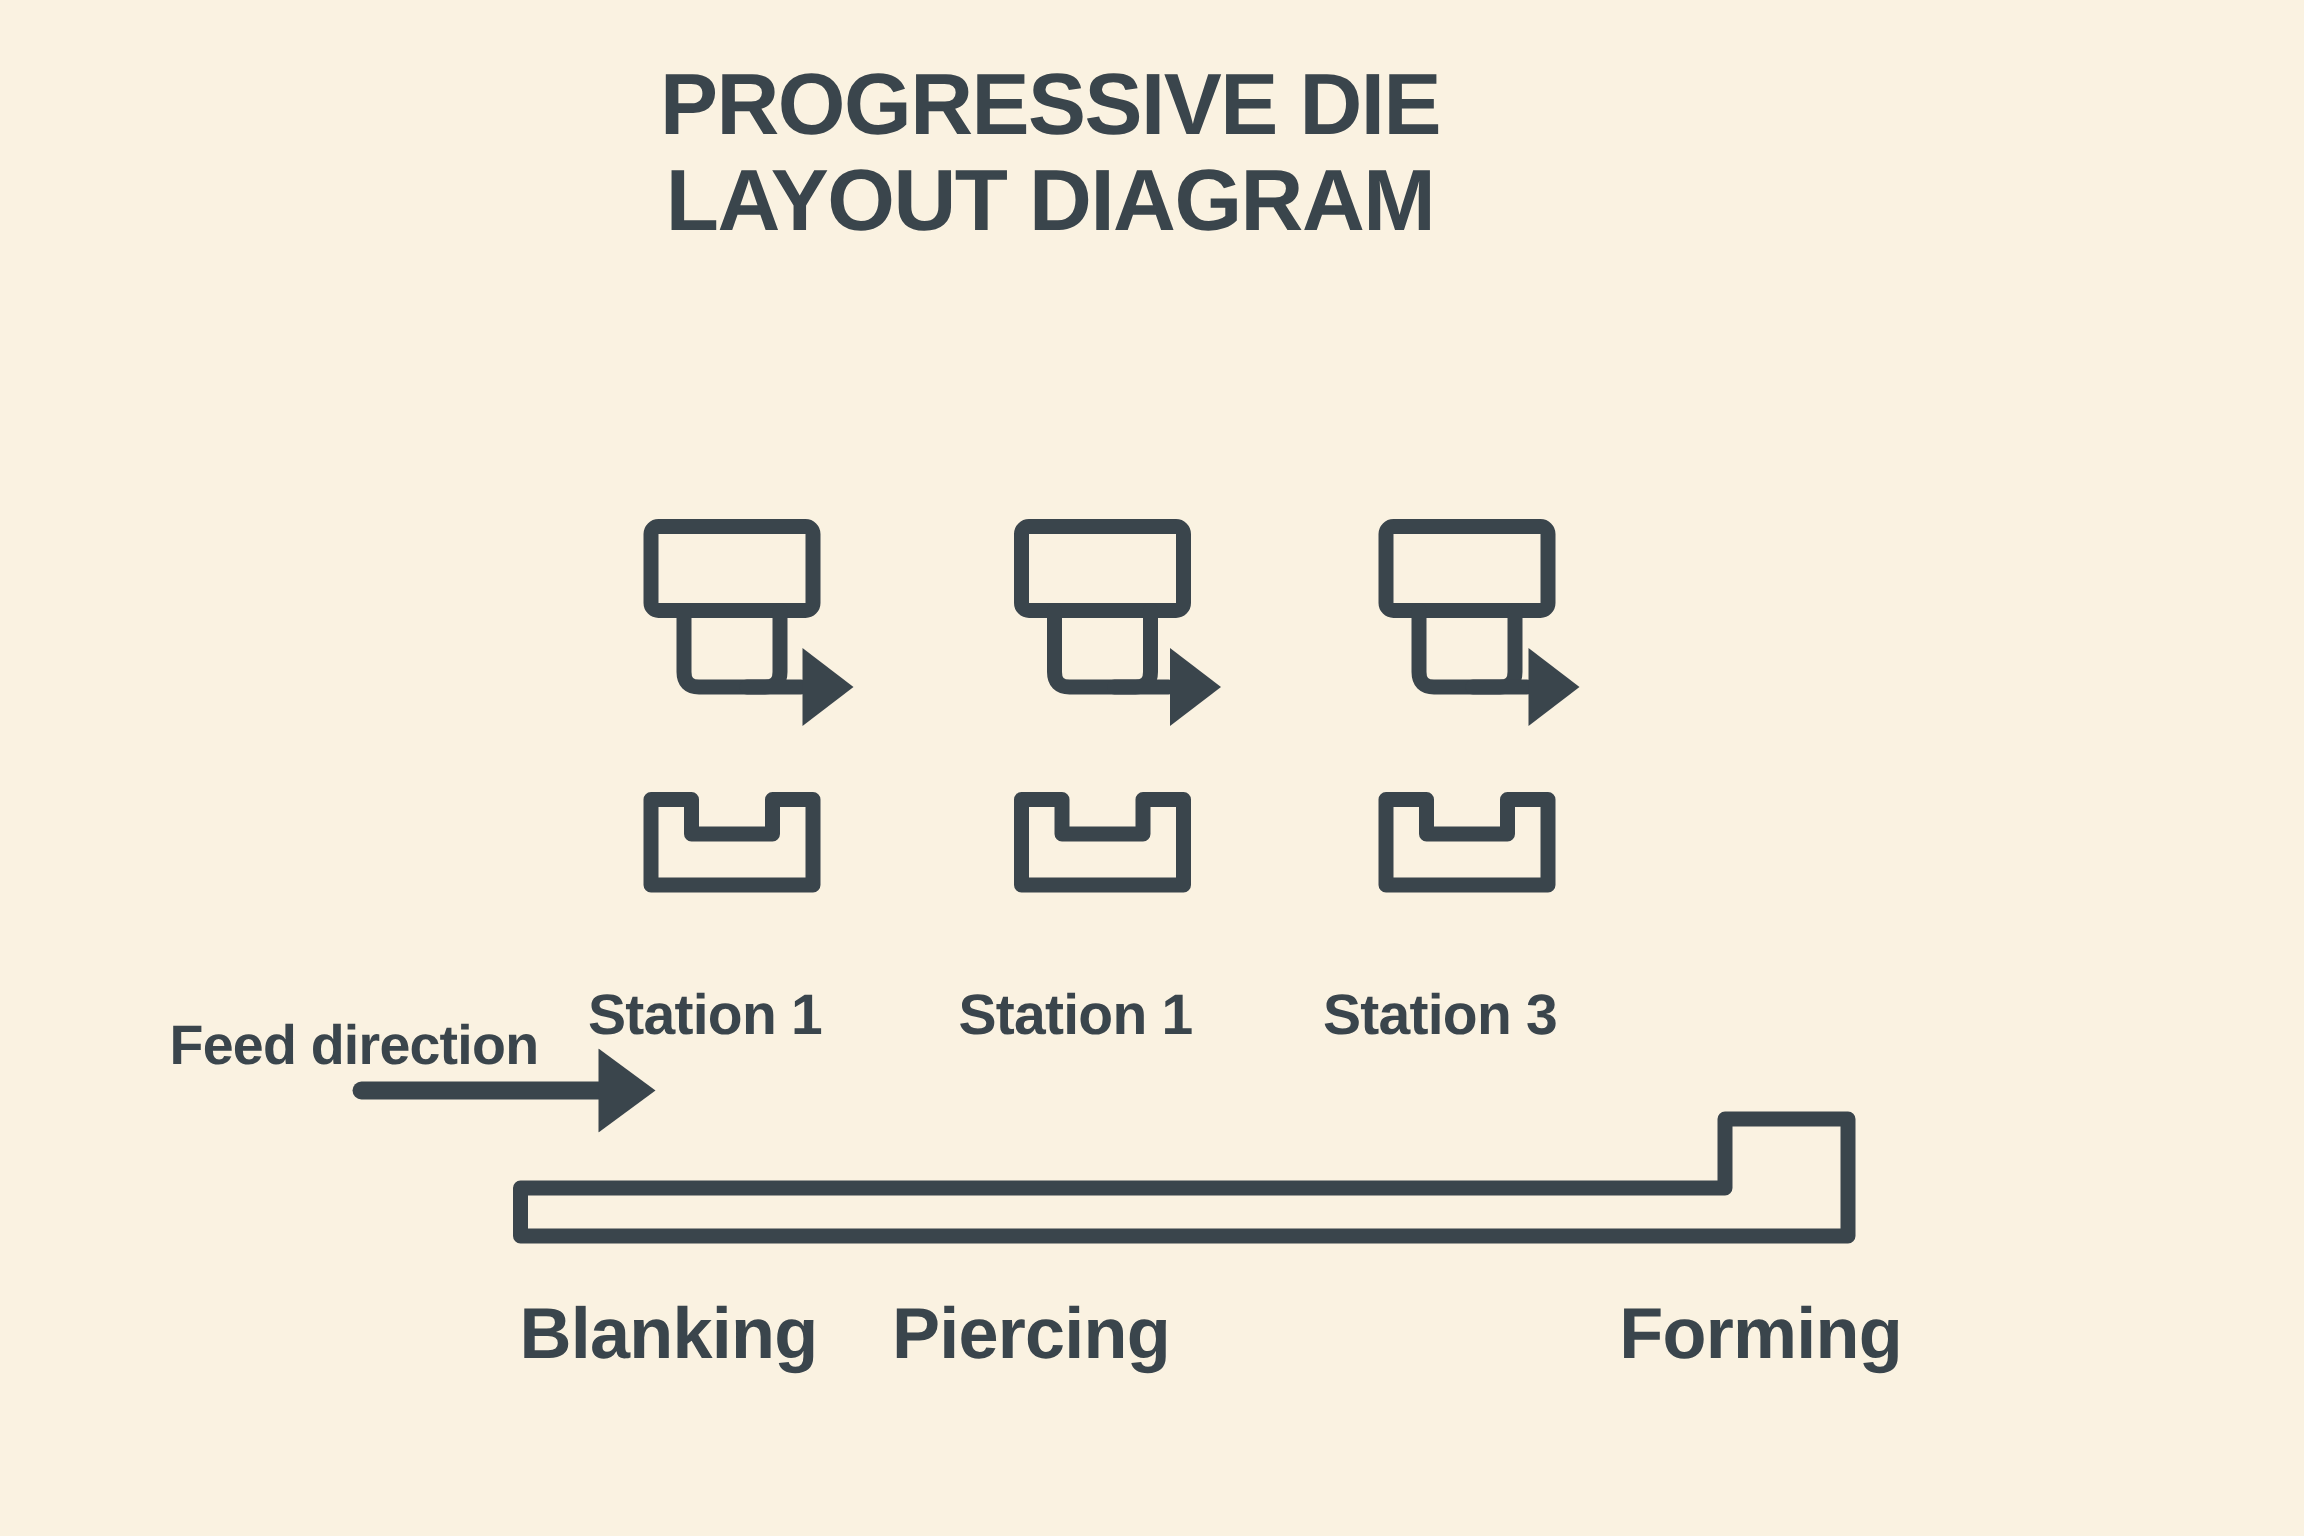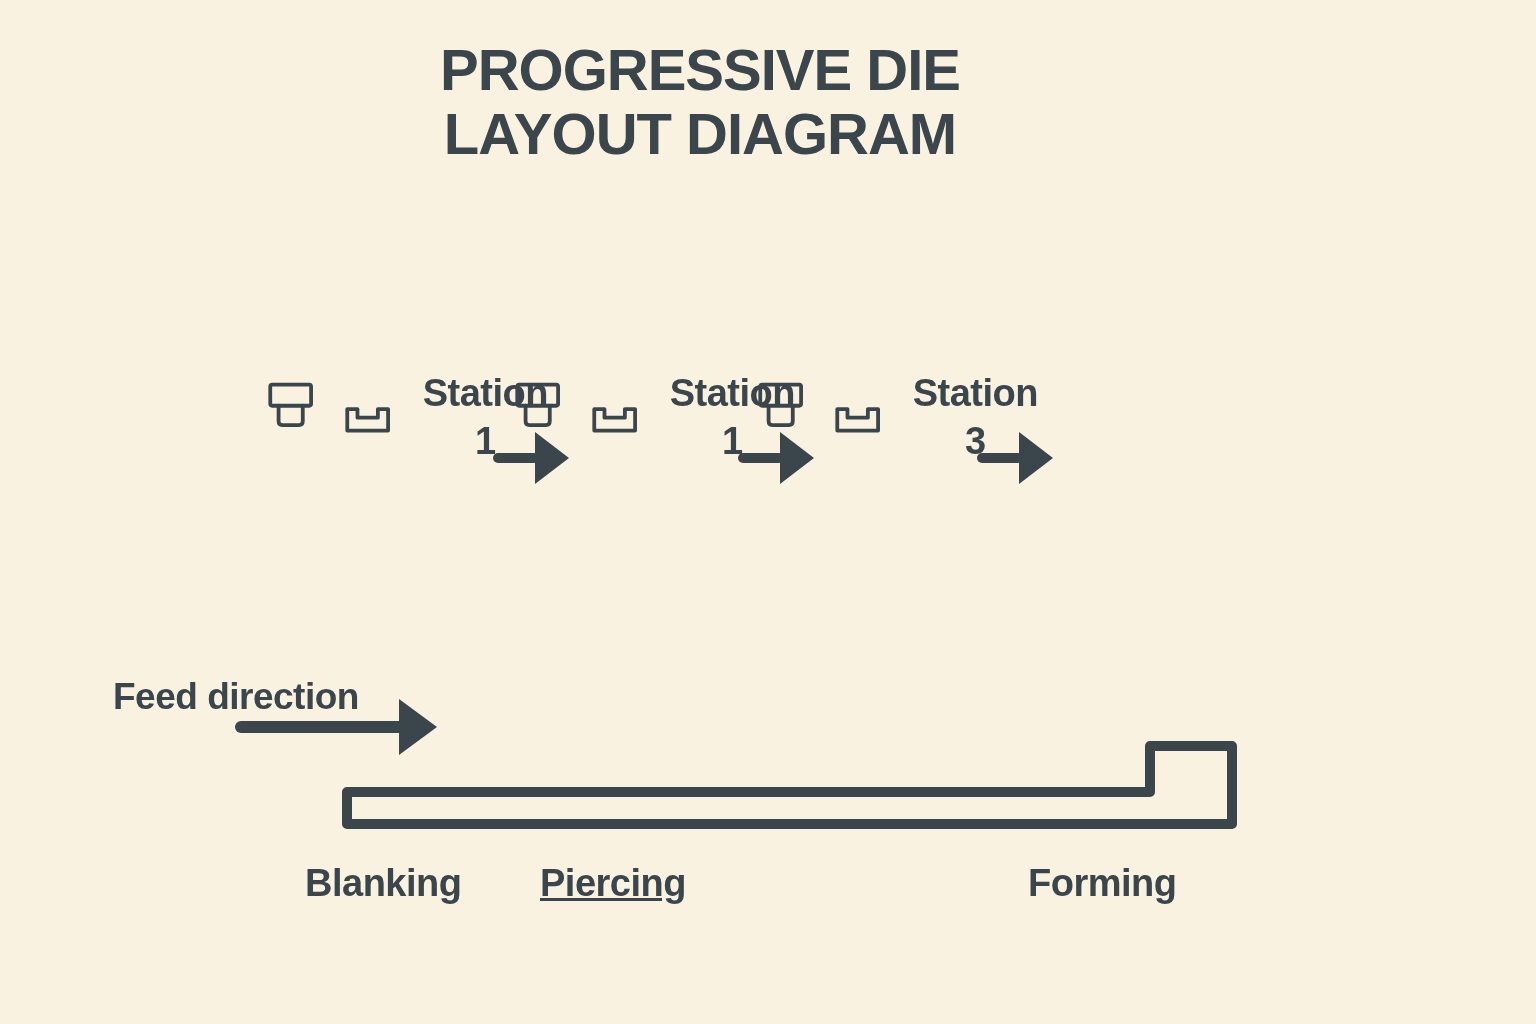--- a/index.html
+++ b/index.html
@@ -29,22 +29,22 @@
     font-size: 58px;
     line-height: 1.1;
     font-weight: 800;
     letter-spacing: -1px;
     color: var(--ink);
   }
   .station {
     position: absolute;
     width: 280px;
     display: flex;
-    flex-direction: row;
-    align-items: center;
+    flex-direction: column;
+    align-items: flex-end;
     gap: 32px;
   }
   .station .punch-svg { display: block; }
   .station .die-svg { display: block; margin-top: 30px; }
   .station-label {
     margin-top: 25px;
     font-size: 38px;
     font-weight: bold;
     letter-spacing: -0.5px;
     line-height: 1.25;
@@ -60,22 +60,22 @@
     font-weight: bold;
     letter-spacing: -0.5px;
     color: var(--ink);
   }
   .feed-arrow { position: absolute; left: 233px; top: 699px; }
   .strip { position: absolute; left: 338px; top: 737px; }
   .process-label {
     position: absolute;
     top: 862px;
     width: 240px;
-    text-align: left;
-    font-size: 38px;
+    text-align: right;
+    font-size: 48px;
     font-weight: bold;
     letter-spacing: -0.5px;
     color: var(--ink);
   }
   svg { color: var(--ink); }
 </style>
 </head>
 <body>
 
 <div class="canvas">
@@ -138,16 +138,16 @@
   <svg class="feed-arrow" width="205" height="56" viewBox="0 0 205 56" fill="currentColor">
     <rect x="2" y="22" width="170" height="12" rx="6"></rect>
     <polygon points="166,0 204,28 166,56"></polygon>
   </svg>
 
   <svg class="strip" width="904" height="96" viewBox="0 0 904 96" fill="none" stroke="currentColor" stroke-width="10" stroke-linejoin="round">
     <path d="M 9,55 H 812 V 9 H 894 V 87 H 9 Z"></path>
   </svg>
 
   <div class="process-label" style="left:305px;">Blanking</div>
-  <div class="process-label" style="left:540px;text-decoration:underline;">Piercing</div>
+  <div class="process-label" style="left:540px;">Piercing</div>
   <div class="process-label" style="left:1028px;">Forming</div>
 
 </div>
 
 </body></html>

